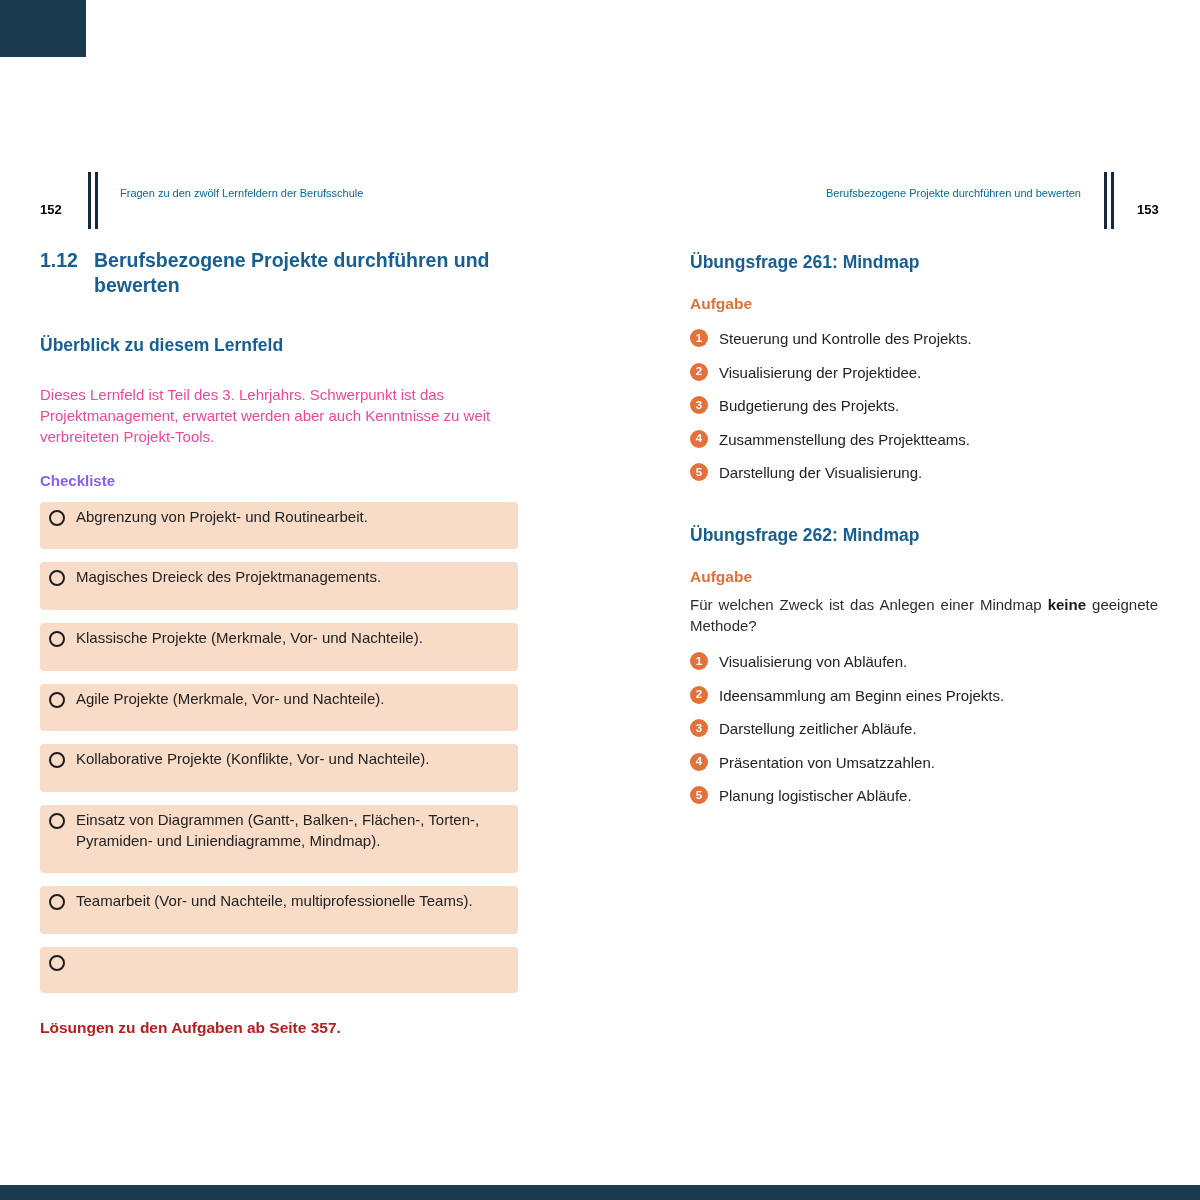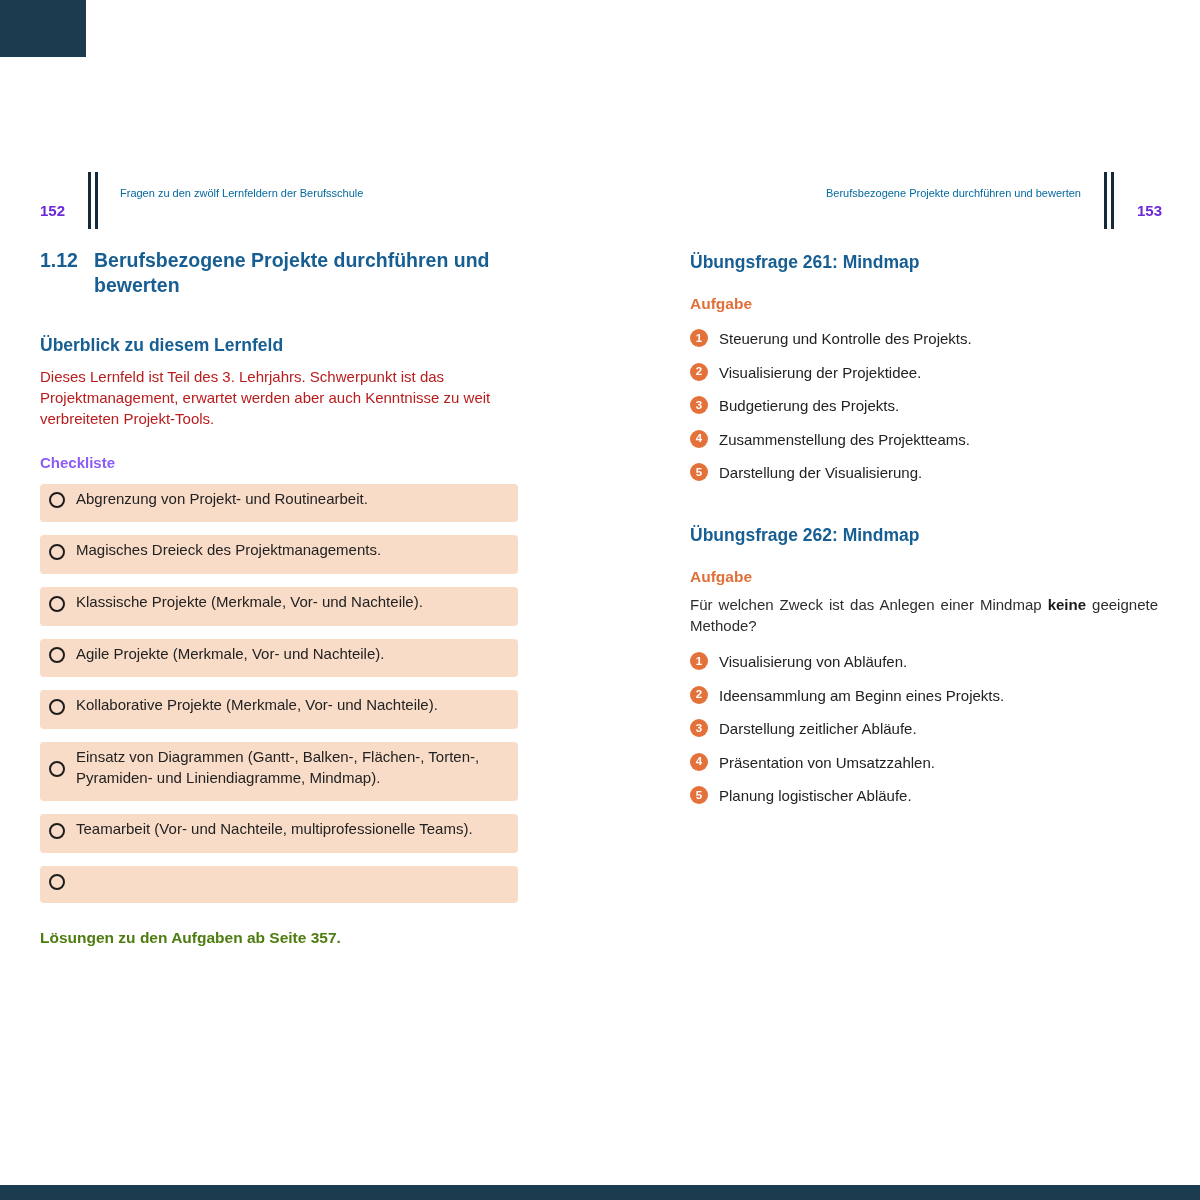--- a/index.html
+++ b/index.html
@@ -5,56 +5,56 @@
   html,body { margin:0; padding:0; background:#ffffff; }
   .sheet {
     position:relative; width:1200px; height:1200px; background:#ffffff;
     font-family:"Liberation Sans","DejaVu Sans",sans-serif; color:#2d2d2d;
     overflow:hidden;
   }
   .corner-block { position:absolute; top:0; left:0; width:86px; height:57px; background:#1b3c4e; }
   .bottom-bar { position:absolute; left:0; bottom:0; width:1200px; height:15px; background:#1b3c4e; }
 
   
-  .page-num { position:absolute; top:202px; font-weight:bold; font-size:15px; color:#6d28d9; }
+  .page-num { position:absolute; top:202px; font-weight:bold; font-size:13px; color:#000000; }
   .page-num.left { left:40px; }
   .page-num.right { left:1137px; }
   .head-rule { position:absolute; top:172px; height:57px; width:4px;
     border-left:3px solid #14293a; border-right:3px solid #14293a; }
   .head-rule.left { left:88px; }
   .head-rule.right { left:1104px; }
   .head-text { position:absolute; top:187px; font-size:11px; color:#0369a1; }
   .head-text.left { left:120px; }
   .head-text.right { right:119px; text-align:right; }
 
   
   .col-left  { position:absolute; left:40px;  top:248px; width:478px; }
   .col-right { position:absolute; left:690px; top:252px; width:468px; }
 
   .sec-heading { display:flex; color:#175e93; font-weight:bold; font-size:19.5px; line-height:1.3; }
   .sec-num { width:54px; flex:none; }
 
   .sub-heading { margin-top:36px; color:#175e93; font-weight:bold; font-size:17.5px; }
 
-  .body-text { margin-top:10px; font-size:15px; line-height:1.42; color:#b91c1c; }
+  .body-text { margin-top:28px; font-size:15px; line-height:1.42; color:#ec4899; }
 
   .check-label { margin-top:24px; font-weight:bold; font-size:15px; color:#8b5cf6; }
   .check-list { margin-top:13px; }
   .check-item {
-    display:flex; align-items:center; gap:11px;
+    display:flex; align-items:flex-start; gap:11px;
     background:#f9dcc8; border-radius:4px;
-    padding:5px 10px 13px 9px; margin-bottom:13px;
+    padding:5px 10px 22px 9px; margin-bottom:13px;
     font-size:15px; line-height:1.38; color:#222;
   }
   .check-circle {
     flex:none; width:12px; height:12px; margin-top:3px;
     border:2.2px solid #1d1d1d; border-radius:50%; background:transparent;
   }
 
-  .solutions { margin-top:26px; color:#4d7c0f; font-weight:bold; font-size:15.5px; }
+  .solutions { margin-top:26px; color:#b91c1c; font-weight:bold; font-size:15.5px; }
 
   .q-title { color:#175e93; font-weight:bold; font-size:17.5px; }
   .q-block-2 { margin-top:42px; }
   .aufgabe { margin-top:22px; color:#e0703a; font-weight:bold; font-size:15.5px; }
   .q-text { margin-top:8px; font-size:15px; line-height:1.42; text-align:justify; }
   .q-text b { color:#1a1a1a; }
 
   .options { margin-top:16px; }
   .option { display:flex; align-items:flex-start; gap:11px; margin-bottom:14px; font-size:15px; line-height:1.3; color:#222; }
   .num-badge {
@@ -105,21 +105,21 @@
       <div class="check-item">
         <span class="check-circle"></span>
         <span>Klassische Projekte (Merkmale, Vor- und Nachteile).</span>
       </div>
       <div class="check-item">
         <span class="check-circle"></span>
         <span>Agile Projekte (Merkmale, Vor- und Nachteile).</span>
       </div>
       <div class="check-item">
         <span class="check-circle"></span>
-        <span>Kollaborative Projekte (Merkmale, Vor- und Nachteile).</span>
+        <span>Kollaborative Projekte (Konflikte, Vor- und Nachteile).</span>
       </div>
       <div class="check-item">
         <span class="check-circle"></span>
         <span>Einsatz von Diagrammen (Gantt-, Balken-, Flächen-, Torten-, Pyramiden- und Liniendiagramme, Mindmap).</span>
       </div>
       <div class="check-item">
         <span class="check-circle"></span>
         <span>Teamarbeit (Vor- und Nachteile, multiprofessionelle Teams).</span>
       </div>
       <div class="check-item">

